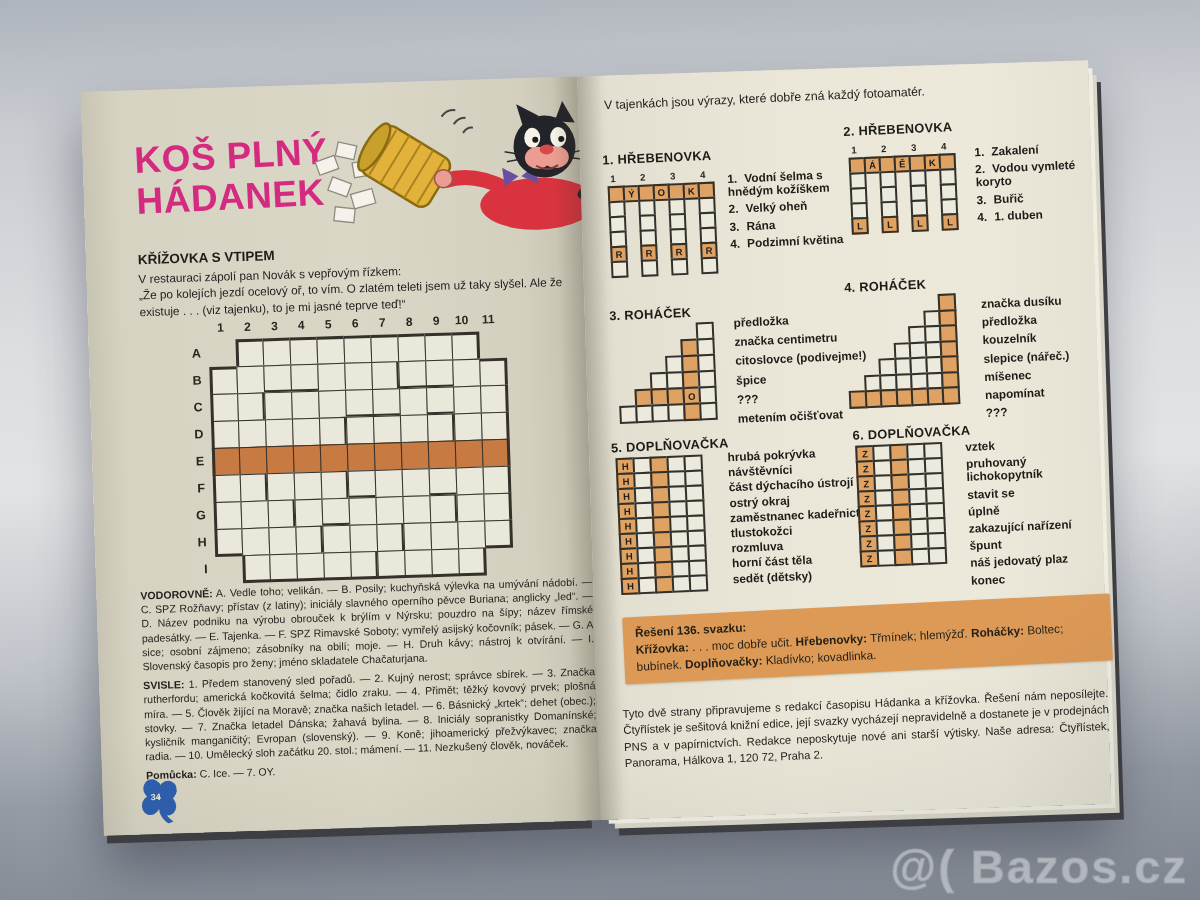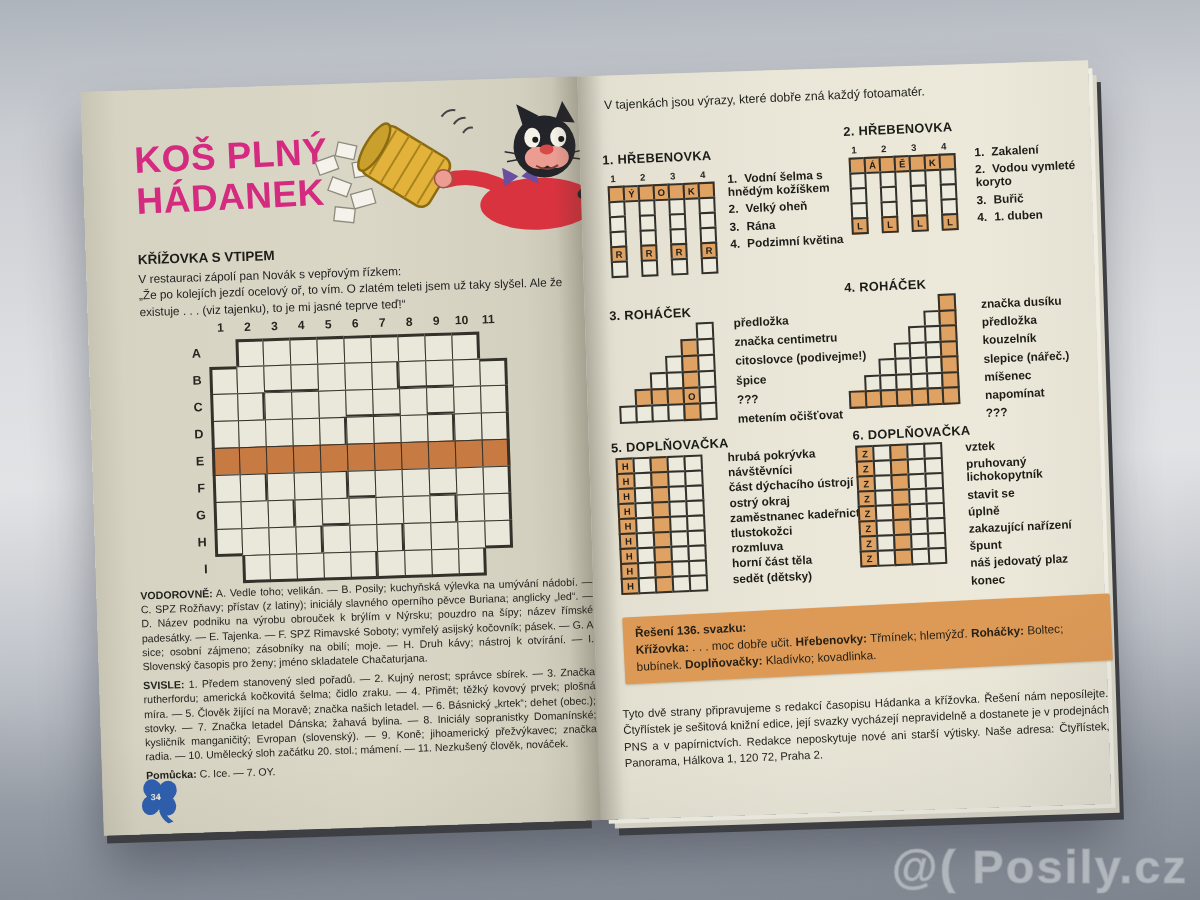--- a/index.html
+++ b/index.html
@@ -542,13 +542,13 @@
       <div class="sol-box">
         <div class="sh">Řešení 136. svazku:</div>
         <p><b>Křížovka:</b><span> . . . moc dobře učit. </span><b>Hřebenovky:</b><span> Třmínek; hlemýžď. </span><b>Roháčky:</b><span> Boltec; bubínek. </span><b>Doplňovačky:</b><span> Kladívko; kovadlinka.</span></p>
       </div>
 
       <div class="rp-footer">Tyto dvě strany připravujeme s redakcí časopisu Hádanka a křížovka. Řešení nám neposílejte. Čtyřlístek je sešitová knižní edice, její svazky vycházejí nepravidelně a dostanete je v prodejnách PNS a v papírnictvích. Redakce neposkytuje nové ani starší výtisky. Naše adresa: Čtyřlístek, Panorama, Hálkova 1, 120 72, Praha 2.</div>
     </div>
   </div>
 </div>
 
-<div class="watermark">@( Posily.cz</div>
+<div class="watermark">@( Bazos.cz</div>
 
 </body></html>

